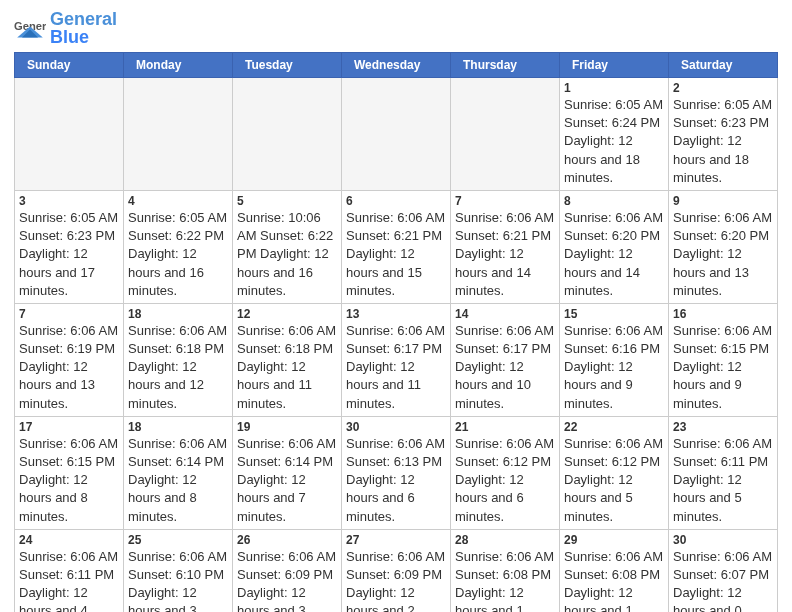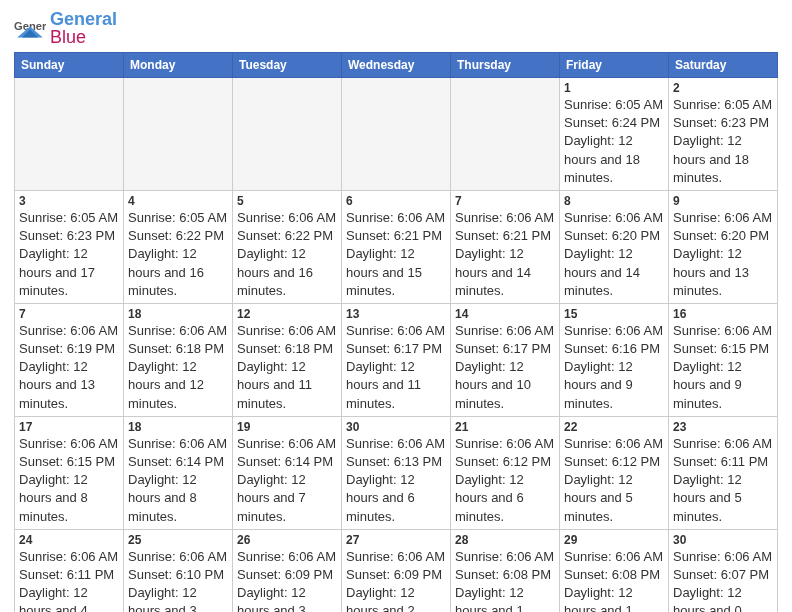--- a/index.html
+++ b/index.html
@@ -55,21 +55,21 @@
     table {
       width: 100%;
       border-collapse: collapse;
       table-layout: fixed;
     }
     thead th {
       background: #4472c4;
       color: #fff;
       font-size: 12px;
       font-weight: bold;
-      padding: 5px 6px;
+      padding: 5px 12px;
       text-align: left;
       border: 1px solid #3a62b0;
     }
     tbody td {
       border: 1px solid #ccc;
       vertical-align: top;
       padding: 3px 4px;
       height: 76px;
       background: #fff;
       font-size: 9.5px;
@@ -99,21 +99,21 @@
 <div class="page">
   <div class="header-area">
     <div class="logo">
       <svg class="logo-icon" viewBox="0 0 40 40" xmlns="http://www.w3.org/2000/svg">
         <text y="22" font-size="14" fill="#555" font-family="Arial" font-weight="bold">General</text>
         <polygon points="4,32 20,18 36,32" fill="#4a90d9"></polygon>
         <polygon points="10,32 20,22 30,32" fill="#2a70b9"></polygon>
       </svg>
       <div>
         <div class="logo-text">
-          <span>General</span><br><span style="color:#be185d;font-weight:normal;">Blue</span>
+          <span>General</span><br><span style="color:#3b82f6;font-weight:bold;">Blue</span>
         </div>
       </div>
     </div>
     <div class="title-area">
       <div class="month-title"></div>
       <div class="subtitle"></div>
     </div>
   </div>
 
   <table>
@@ -160,21 +160,21 @@
           </td>
           <td>
             <span class="day-num">4</span>
             <div class="day-info">Sunrise: 6:05 AM
 Sunset: 6:22 PM
 Daylight: 12 hours
 and 16 minutes.</div>
           </td>
           <td>
             <span class="day-num">5</span>
-            <div class="day-info">Sunrise: 6:06 AM
+            <div class="day-info">Sunrise: 10:06 AM
 Sunset: 6:22 PM
 Daylight: 12 hours
 and 16 minutes.</div>
           </td>
           <td>
             <span class="day-num">6</span>
             <div class="day-info">Sunrise: 6:06 AM
 Sunset: 6:21 PM
 Daylight: 12 hours
 and 15 minutes.</div>

